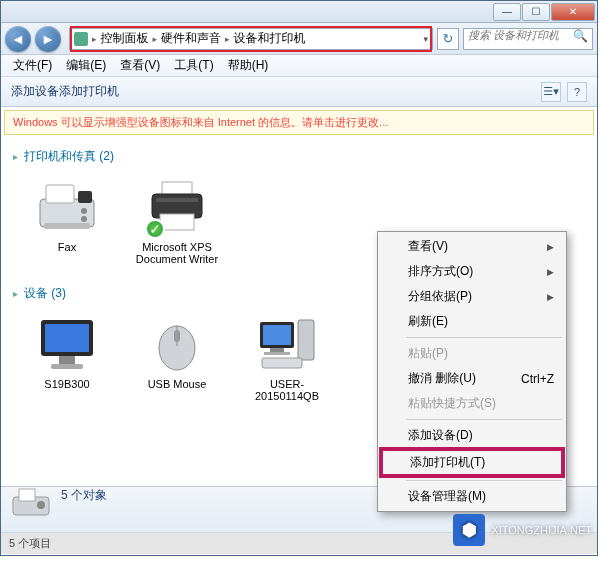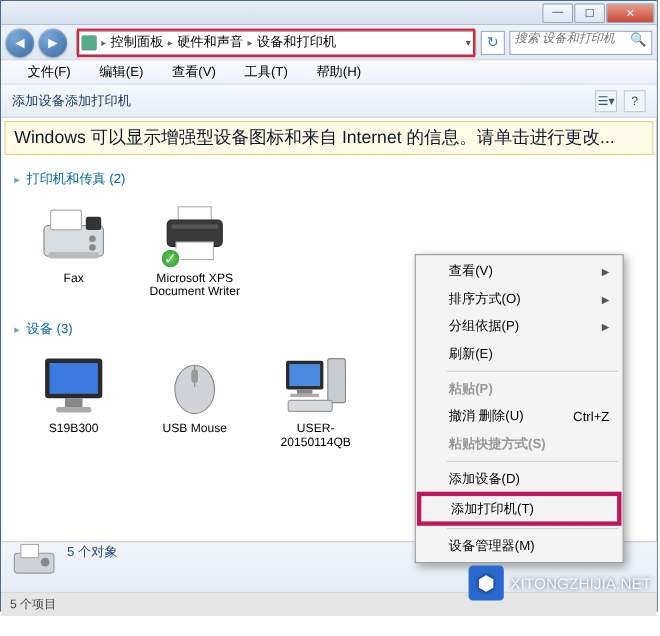--- a/index.html
+++ b/index.html
@@ -18,47 +18,47 @@
 .bc-highlight { position: absolute; top: -3px; left: 0; right: 0; bottom: -3px; border: 2px solid #d23; pointer-events: none; }
 .bc-icon { width: 14px; height: 14px; background: #5a8; border-radius: 2px; }
 .bc-sep { color: #666; font-size: 9px; }
 .bc-drop { margin-left: auto; color: #555; font-size: 9px; }
 .refresh { width: 22px; height: 22px; background: #fff; border: 1px solid #9ab; display: flex; align-items: center; justify-content: center; color: #3a7ab0; cursor: pointer; font-size: 13px; }
 .search { width: 130px; height: 22px; background: #fff; border: 1px solid #9ab; display: flex; align-items: flex-start; padding: 0 4px; gap: 4px; }
 .search input { border: 0; outline: 0; width: 100%; font-size: 11px; color: #888; font-style: italic; }
 .search .mag { color: #5a8dc0; font-size: 12px; }
 
 .menubar { height: 22px; background: linear-gradient(#f8faff,#eef2fa); display: flex; align-items: center; padding: 0 6px; border-bottom: 1px solid #d0d8e0; gap: 2px; }
-.menuitem { padding: 2px 6px; cursor: pointer; margin-left: 12px; }
+.menuitem { padding: 2px 6px; cursor: pointer; }
 
 .toolbar { height: 30px; background: linear-gradient(#f5f8fc,#e6edf5); display: flex; align-items: center; padding: 0 10px; border-bottom: 1px solid #c0cad4; }
 .tool { color: #1a3a6a; cursor: pointer; }
 .tool-right { margin-left: auto; display: flex; gap: 6px; }
 .tool-ico { width: 20px; height: 20px; border: 1px solid #bcd; background: #f0f6fc; display: flex; align-items: center; justify-content: center; color: #357; cursor: pointer; font-size: 11px; }
 
-.infobar { background: #fffbe6; border: 1px solid #e0d880; margin: 3px; padding: 4px 8px; font-size: 16px; color: #0f172a; display: flex; align-items: center; }
+.infobar { background: #fffbe6; border: 1px solid #e0d880; margin: 3px; padding: 4px 8px; font-size: 11px; color: #ef4444; display: flex; align-items: center; }
 
 .content { height: calc(100% - 22px - 32px - 22px - 30px - 32px - 46px - 22px); overflow: auto; padding: 6px 12px; }
 
 .grouphdr { color: #0369a1; padding: 4px 0 6px 0; display: flex; align-items: center; gap: 6px; }
 .grouphdr::before { content: "▸"; color: #6a9; font-size: 10px; }
 .grouprow { display: flex; gap: 18px; flex-wrap: wrap; padding: 6px 0 16px 8px; }
 .item { width: 92px; text-align: center; font-size: 11px; cursor: pointer; }
 .icon-lg { width: 68px; height: 60px; margin: 0 auto 4px; position: relative; display: flex; align-items: center; justify-content: center; }
 .checkmark { position: absolute; bottom: -2px; left: 2px; width: 20px; height: 20px; background: radial-gradient(circle,#6c4,#294); border-radius: 50%; color: #fff; font-size: 14px; display: flex; align-items: center; justify-content: center; border: 2px solid #fff; }
 
 .fax-svg { width: 62px; height: 52px; }
 .printer-svg { width: 58px; height: 54px; }
 .monitor-svg { width: 64px; height: 56px; }
 .mouse-svg { width: 50px; height: 56px; }
 .computer-svg { width: 62px; height: 56px; }
 
 .ctxmenu { position: absolute; top: 230px; right: 30px; width: 190px; background: #f4f4f4; border: 1px solid #979797; box-shadow: 3px 3px 8px rgba(0,0,0,.35); padding: 2px; font-size: 12px; }
 .ctxitem { padding: 4px 10px 4px 28px; display: flex; justify-content: space-between; align-items: center; cursor: pointer; position: relative; }
-.ctxitem.disabled { color: #999; font-weight: bold; }
+.ctxitem.disabled { color: #999; }
 .ctxsep { height: 1px; background: #d0d0d0; margin: 3px 2px 3px 26px; }
 .ctxarrow { font-size: 9px; color: #555; }
 .ctx-highlight { border: 4px solid #be185d; margin: -1px -1px; padding: 3px 9px 3px 27px; }
 
 .detailsbar { height: 46px; background: linear-gradient(#f2f6fa,#e4ecf5); border-top: 1px solid #c0cad4; display: flex; align-items: flex-start; padding: 0 10px; gap: 10px; }
 .details-ico { width: 40px; height: 34px; }
 .details-txt { color: #2a4a7a; font-size: 12px; }
 
 .statusbar { height: 22px; background: #e5e5e5; border-top: 1px solid #d0d8e0; display: flex; align-items: center; padding: 0 8px; font-size: 11px; color: #444; }
 
@@ -240,15 +240,15 @@
     <div class="ctxitem">
         <span>设备管理器(M)</span>
       </div>
   </div>
 
 </div>
 
 <div class="watermark">
   <div class="wm-logo">⬢</div>
   <div>
-    <div style="font-size:14px;opacity:.8">XITONGZHIJIA.NET</div>
+    <div style="font-size:11px;opacity:.8">XITONGZHIJIA.NET</div>
   </div>
 </div>
 
 </body></html>

